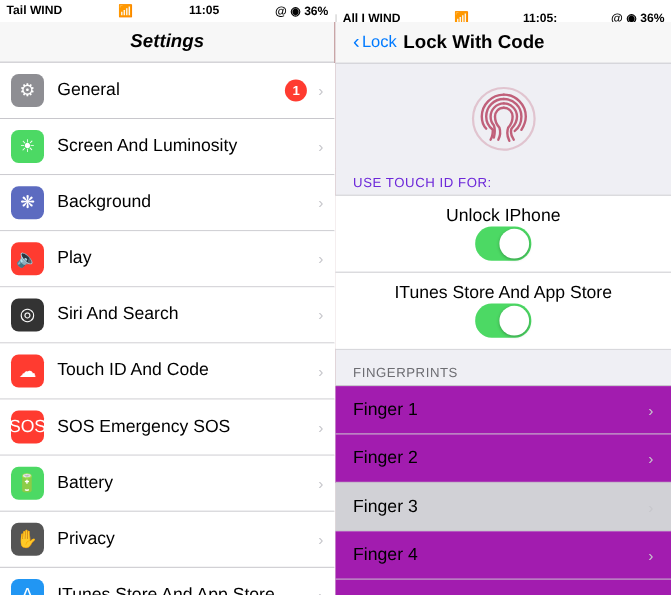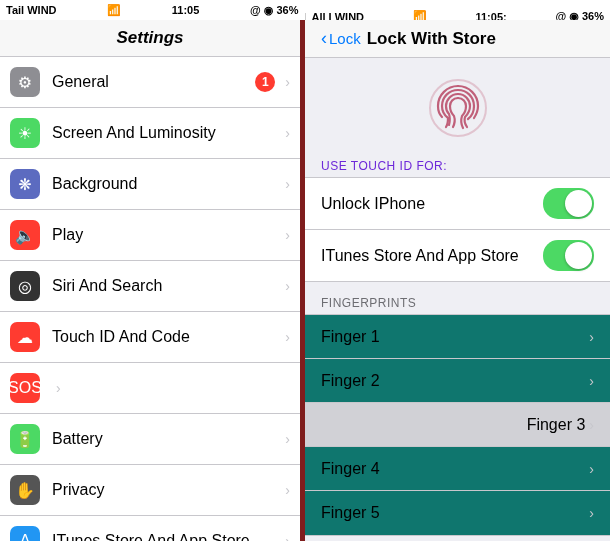--- a/index.html
+++ b/index.html
@@ -39,21 +39,21 @@
     .main-layout {
       display: flex;
       flex: 1;
       overflow: hidden;
     }
 
     
     .left-panel {
       width: 305px;
       background: #efeff4;
-      border-right: 5px solid #7f1d1d;
+      border-right: 1px solid #7f1d1d;
       display: flex;
       flex-direction: column;
     }
 
     .settings-header {
       background: #f7f7f7;
       border-bottom: 1px solid #c8c7cc;
       padding: 8px 0;
       text-align: center;
     }
@@ -193,20 +193,21 @@
       border-bottom: 1px solid #c8c7cc;
     }
 
     .toggle-item {
       display: flex;
       align-items: center;
       padding: 10px 16px;
       border-bottom: 1px solid #c8c7cc;
       min-height: 44px;
       background: #fff;
+      flex-direction: column;
     }
     .toggle-item:last-child {
       border-bottom: none;
     }
     .toggle-label {
       flex: 1;
       font-size: 16px;
       color: #000;
     }
 
@@ -245,26 +246,25 @@
       border-top: 1px solid #c8c7cc;
       border-bottom: 1px solid #c8c7cc;
     }
 
     .finger-item {
       display: flex;
       align-items: center;
       padding: 10px 16px;
       border-bottom: 1px solid #c8c7cc;
       min-height: 44px;
-      background: #0f766e;
+      background: #a21caf;
       cursor: pointer;
     }
     .finger-item.selected {
       background: #d1d1d6;
-      text-align: right;
     }
     .finger-item:last-child {
       border-bottom: none;
     }
     .finger-label {
       flex: 1;
       font-size: 16px;
       color: #000;
     }
 
@@ -321,20 +321,21 @@
           <span class="settings-item-label">Siri And Search</span>
           <span class="chevron">›</span>
         </div>
         <div class="settings-item">
           <div class="settings-icon icon-touchid">☁</div>
           <span class="settings-item-label">Touch ID And Code</span>
           <span class="chevron">›</span>
         </div>
         <div class="settings-item">
           <div class="settings-icon icon-sos">SOS</div>
+          <span class="settings-item-label">SOS Emergency SOS</span>
           <span class="chevron">›</span>
         </div>
         <div class="settings-item">
           <div class="settings-icon icon-battery">🔋</div>
           <span class="settings-item-label">Battery</span>
           <span class="chevron">›</span>
         </div>
         <div class="settings-item">
           <div class="settings-icon icon-privacy">✋</div>
           <span class="settings-item-label">Privacy</span>
@@ -347,21 +348,21 @@
         </div>
       </div>
   </div>
 
   <div class="right-panel">
     <div class="right-header">
       <div class="back-button">
         <span class="back-chevron">‹</span>
         <span>Lock</span>
       </div>
-      <span class="right-header-title">Lock With Store</span>
+      <span class="right-header-title">Lock With Code</span>
     </div>
 
     <div class="fingerprint-icon-area">
 
       <svg class="fingerprint-svg" viewBox="0 0 60 60" fill="none" xmlns="http://www.w3.org/2000/svg">
         <circle cx="30" cy="30" r="28" stroke="#c0607a" stroke-width="2" fill="none" opacity="0.3"></circle>
         <path d="M30 8 C19 8 10 17 10 28 C10 32 11 36 14 39" stroke="#c0607a" stroke-width="2.2" fill="none" stroke-linecap="round"></path>
         <path d="M30 12 C21 12 14 19 14 28 C14 33 16 37 20 40 C20 43 20 46 18 49" stroke="#c0607a" stroke-width="2.2" fill="none" stroke-linecap="round"></path>
         <path d="M30 16 C23 16 18 22 18 28 C18 31 19 34 21 36 C22 39 22 43 21 47" stroke="#c0607a" stroke-width="2.2" fill="none" stroke-linecap="round"></path>
         <path d="M30 20 C25 20 22 24 22 28 C22 32 24 36 26 38 C27 41 27 45 25 49" stroke="#c0607a" stroke-width="2.2" fill="none" stroke-linecap="round"></path>

